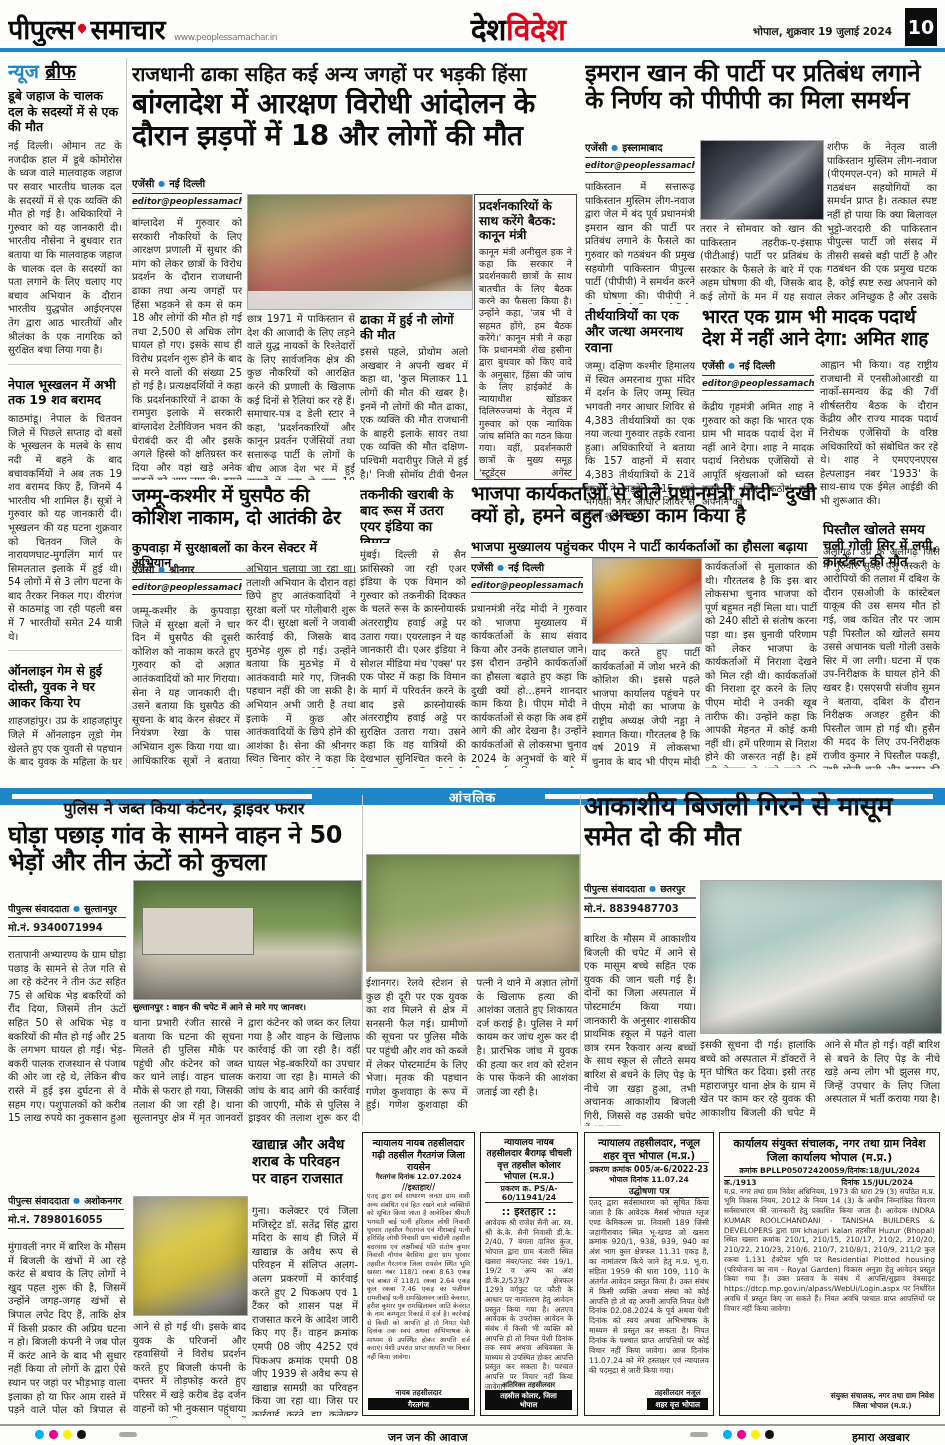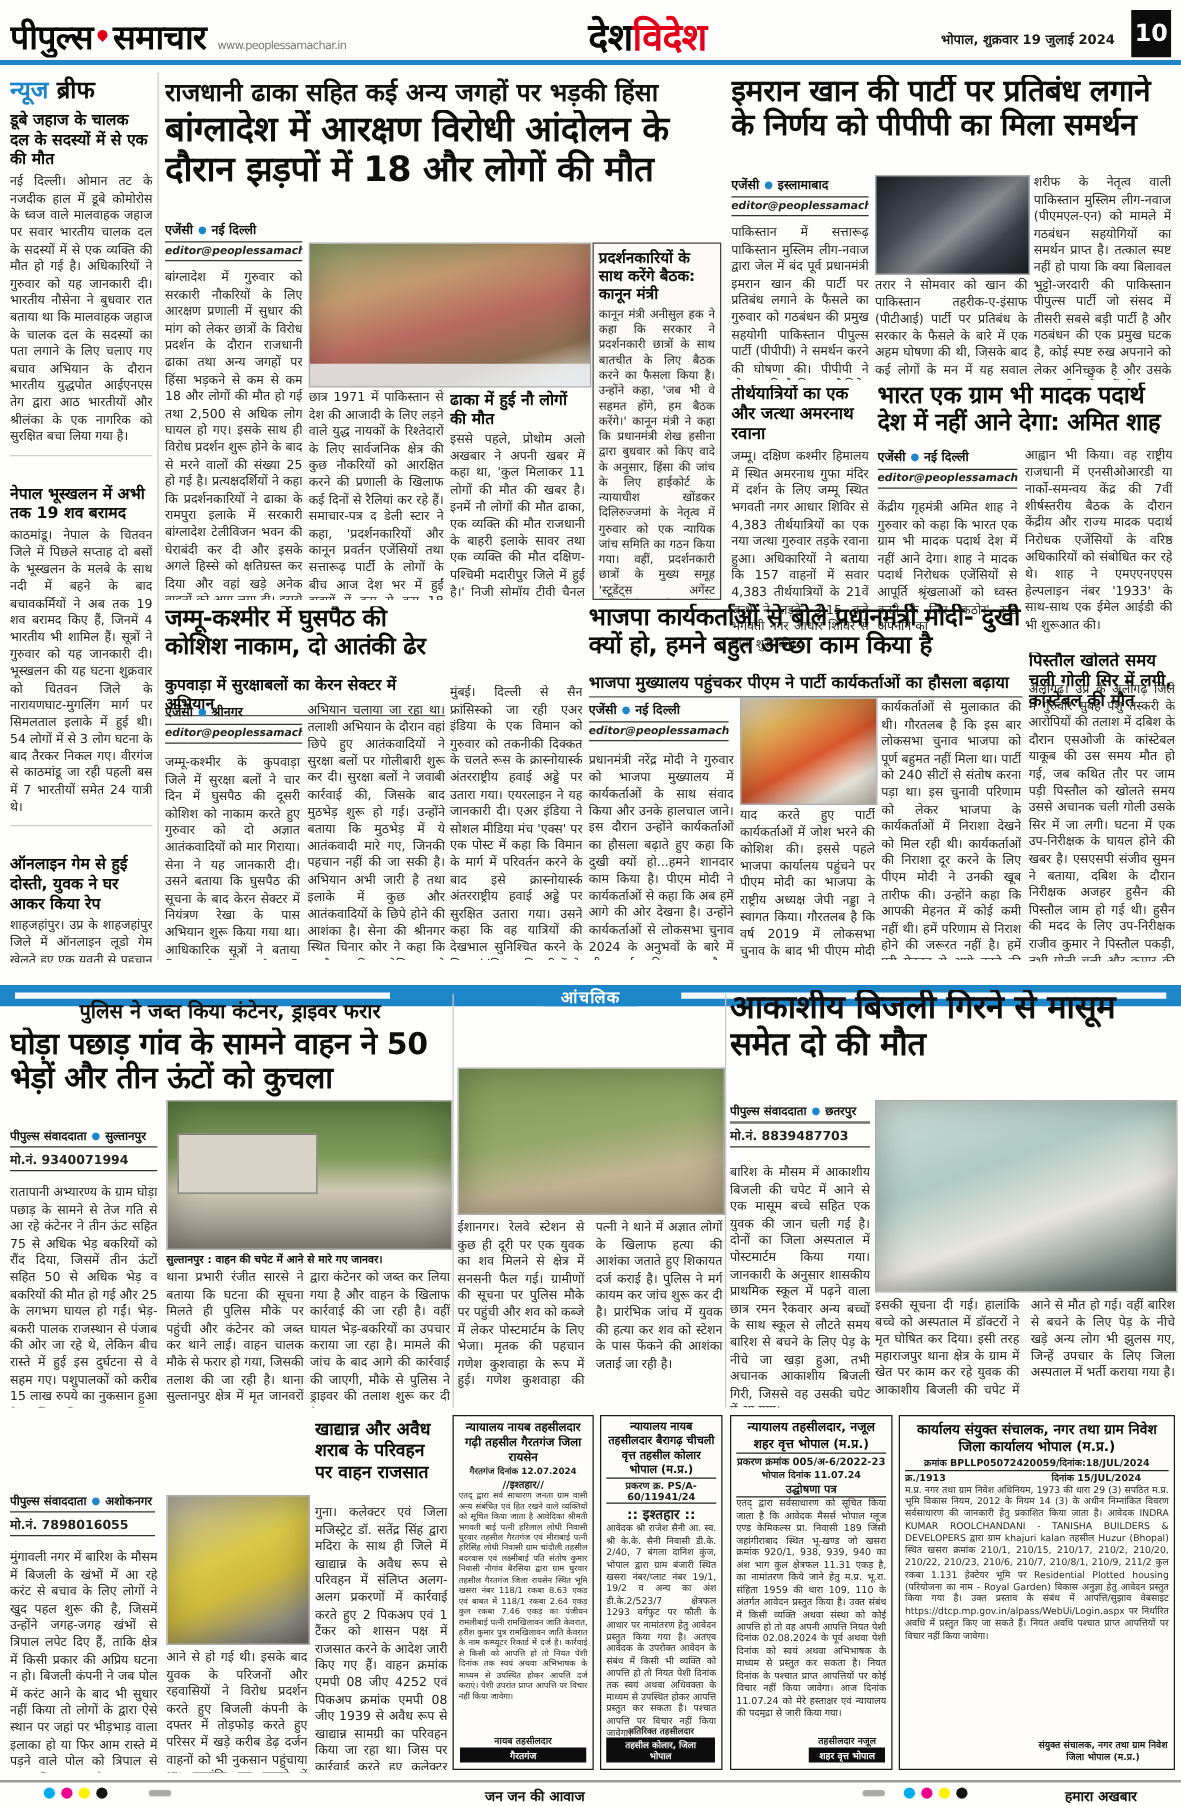--- a/index.html
+++ b/index.html
@@ -47,21 +47,21 @@
   
   .band{background:#1d86c8;color:#fff;display:flex;align-items:center;justify-content:center;
         font-weight:800;font-size:13px;letter-spacing:1px;}
   .band-stripe{position:absolute;right:12px;top:6px;height:5px;width:388px;background:#ffffff;opacity:.95;}
   .band-stripe-l{position:absolute;left:12px;top:6px;height:5px;width:300px;background:#ffffff;opacity:.95;}
   
   .cmyk{display:flex;gap:5px;align-items:center;}
   .cdot{width:9px;height:9px;border-radius:50%;}
   .dash{width:18px;height:5px;border-radius:3px;background:#aaa;}
   .foot-t{font-weight:800;font-size:11px;color:#111;}
-  .brief-item{border-top:1px solid #cfcfc9;padding-top:22px;margin-top:7px;}
+  .brief-item{border-top:1px solid #cfcfc9;padding-top:12px;margin-top:7px;}
   .brief-h{font-size:12.6px;font-weight:800;line-height:1.25;color:#0d0d0d;margin-bottom:4px;}
 </style>
 </head>
 <body>
 
 <div class="page">
 
   <div class="abs" style="left:8px;top:8px;width:929px;height:38px;">
     <div class="abs logo" style="left:0;top:2px;width:330px;height:36px;">
       <span>पीपुल्स</span>
@@ -73,21 +73,21 @@
       <span style="color:#0a0a0a;">देश</span><span style="color:#e2001a;">विदेश</span>
     </div>
     <div class="abs" style="right:45px;top:16px;width:200px;text-align:right;font-size:10.5px;font-weight:800;">भोपाल, शुक्रवार 19 जुलाई 2024</div>
     <div class="abs pageno" style="right:0;top:0;width:32px;height:38px;">10</div>
   </div>
   <div class="abs blue-rule" style="left:0;top:48px;width:945px;height:4px;"></div>
 
   <div class="abs" style="left:8px;top:58px;width:114px;height:712px;">
     <div style="font-size:19px;font-weight:800;margin-bottom:4px;">
       <span style="color:#1d86c8;">न्यूज</span>
-      <span style="color:#0d0d0d;">ब्रीफ</span>
+      <span style="color:#0d0d0d;text-decoration:underline;">ब्रीफ</span>
     </div>
     <div>
       <div class="brief-h">डूबे जहाज के चालक दल के सदस्यों में से एक की मौत</div>
       <div class="body-t">नई दिल्ली। ओमान तट के नजदीक हाल में डूबे कोमोरोस के ध्वज वाले मालवाहक जहाज पर सवार भारतीय चालक दल के सदस्यों में से एक व्यक्ति की मौत हो गई है। अधिकारियों ने गुरुवार को यह जानकारी दी। भारतीय नौसेना ने बुधवार रात बताया था कि मालवाहक जहाज के चालक दल के सदस्यों का पता लगाने के लिए चलाए गए बचाव अभियान के दौरान भारतीय युद्धपोत आईएनएस तेग द्वारा आठ भारतीयों और श्रीलंका के एक नागरिक को सुरक्षित बचा लिया गया है।</div>
     </div>
     <div class="brief-item">
       <div class="brief-h">नेपाल भूस्खलन में अभी तक 19 शव बरामद</div>
       <div class="body-t">काठमांडू। नेपाल के चितवन जिले में पिछले सप्ताह दो बसों के भूस्खलन के मलबे के साथ नदी में बहने के बाद बचावकर्मियों ने अब तक 19 शव बरामद किए हैं, जिनमें 4 भारतीय भी शामिल हैं। सूत्रों ने गुरुवार को यह जानकारी दी। भूस्खलन की यह घटना शुक्रवार को चितवन जिले के नारायणघाट-मुगलिंग मार्ग पर सिमलताल इलाके में हुई थी। 54 लोगों में से 3 लोग घटना के बाद तैरकर निकल गए। वीरगंज से काठमांडू जा रही पहली बस में 7 भारतीयों समेत 24 यात्री थे।</div>
     </div>
     <div class="brief-item">
@@ -158,20 +158,21 @@
     <div class="byline">
         <span>एजेंसी</span>
         <span class="dot">●</span>
         <span>श्रीनगर</span>
       </div>
     <div class="email">editor@peoplessamachar.co.in</div>
   </div>
   <div class="abs body-t" style="left:132px;top:604px;width:108px;height:164px;">जम्मू-कश्मीर के कुपवाड़ा जिले में सुरक्षा बलों ने चार दिन में घुसपैठ की दूसरी कोशिश को नाकाम करते हुए गुरुवार को दो अज्ञात आतंकवादियों को मार गिराया। सेना ने यह जानकारी दी। उसने बताया कि घुसपैठ की सूचना के बाद केरन सेक्टर में नियंत्रण रेखा के पास अभियान शुरू किया गया था। आधिकारिक सूत्रों ने बताया कि इलाके में घुसपैठ की खुफिया सूचना के आधार पर तलाशी</div>
   <div class="abs body-t" style="left:246px;top:562px;width:110px;height:206px;">अभियान चलाया जा रहा था। तलाशी अभियान के दौरान वहां छिपे हुए आतंकवादियों ने सुरक्षा बलों पर गोलीबारी शुरू कर दी। सुरक्षा बलों ने जवाबी कार्रवाई की, जिसके बाद मुठभेड़ शुरू हो गई। उन्होंने बताया कि मुठभेड़ में ये आतंकवादी मारे गए, जिनकी पहचान नहीं की जा सकी है। अभियान अभी जारी है तथा इलाके में कुछ और आतंकवादियों के छिपे होने की आशंका है। सेना की श्रीनगर स्थित चिनार कोर ने कहा कि घुसपैठ की कोशिश को सफलतापूर्वक रोक दिया गया है।</div>
 
+  <div class="abs subhead" style="left:360px;top:487px;width:106px;height:56px;font-size:13.4px;">तकनीकी खराबी के बाद रूस में उतरा एयर इंडिया का विमान</div>
   <div class="abs body-t" style="left:360px;top:548px;width:106px;height:220px;">मुंबई। दिल्ली से सैन फ्रांसिस्को जा रही एअर इंडिया के एक विमान को गुरुवार को तकनीकी दिक्कत के चलते रूस के क्रास्नोयार्स्क अंतरराष्ट्रीय हवाई अड्डे पर उतारा गया। एयरलाइन ने यह जानकारी दी। एअर इंडिया ने सोशल मीडिया मंच 'एक्स' पर एक पोस्ट में कहा कि विमान के मार्ग में परिवर्तन करने के बाद इसे क्रास्नोयार्स्क अंतरराष्ट्रीय हवाई अड्डे पर सुरक्षित उतारा गया। उसने कहा कि वह यात्रियों की देखभाल सुनिश्चित करने के लिए संबंधित अधिकारियों के साथ मिलकर काम कर रही है। विमान में सवार यात्रियों की संख्या का तुरंत पता नहीं चल सका है।</div>
 
   <div class="abs h" style="left:471px;top:483px;width:347px;height:52px;font-size:19.5px;">भाजपा कार्यकर्ताओं से बोले प्रधानमंत्री मोदी- दुखी क्यों हो, हमने बहुत अच्छा काम किया है</div>
   <div class="abs subhead" style="left:471px;top:539px;width:347px;font-size:13px;border-bottom:1px solid #555;padding-bottom:2px;">भाजपा मुख्यालय पहुंचकर पीएम ने पार्टी कार्यकर्ताओं का हौसला बढ़ाया</div>
   <div class="abs" style="left:471px;top:560px;width:112px;height:38px;">
     <div class="byline">
         <span>एजेंसी</span>
         <span class="dot">●</span>
         <span>नई दिल्ली</span>
       </div>

